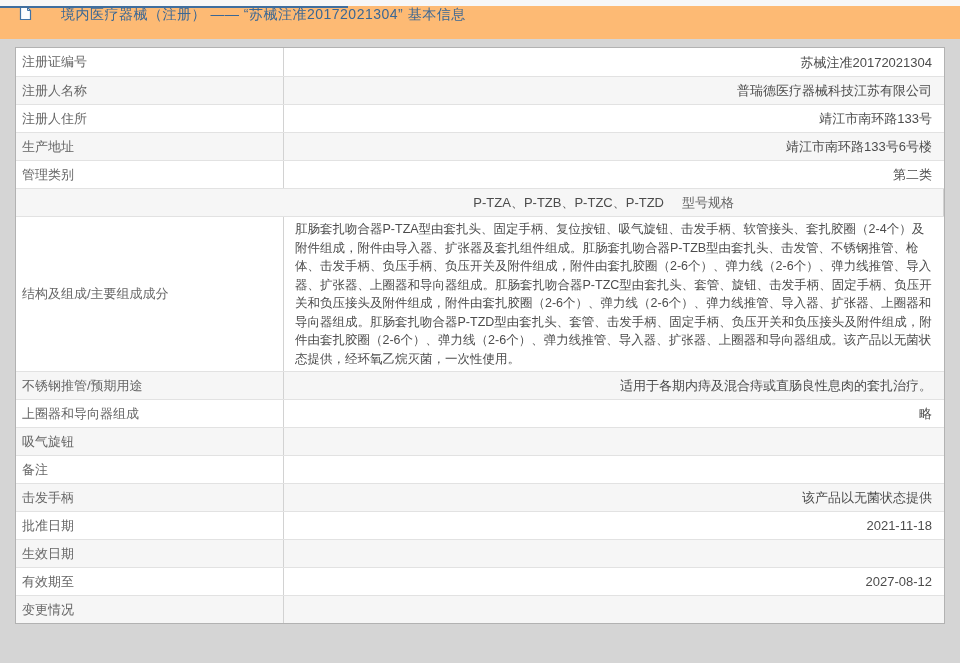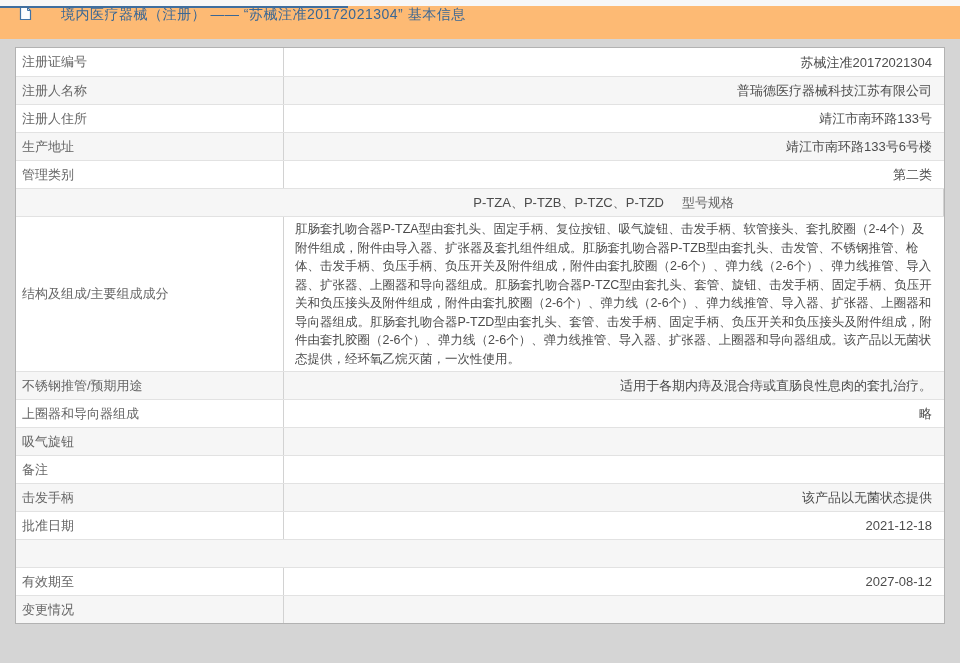--- a/index.html
+++ b/index.html
@@ -175,24 +175,27 @@
       </div>
       <div class="cell value">
         <span>该产品以无菌状态提供</span>
       </div>
     </div>
     <div class="row">
       <div class="cell label">
         <span>批准日期</span>
       </div>
       <div class="cell value">
-        <span>2021-12-18</span>
-      </div>
-    </div>
-    <div class="row">
+        <span>2021-11-18</span>
+      </div>
+    </div>
+    <div class="row">
+      <div class="cell label">
+        <span>生效日期</span>
+      </div>
       <div class="cell value">
         <span></span>
       </div>
     </div>
     <div class="row">
       <div class="cell label">
         <span>有效期至</span>
       </div>
       <div class="cell value">
         <span>2027-08-12</span>

